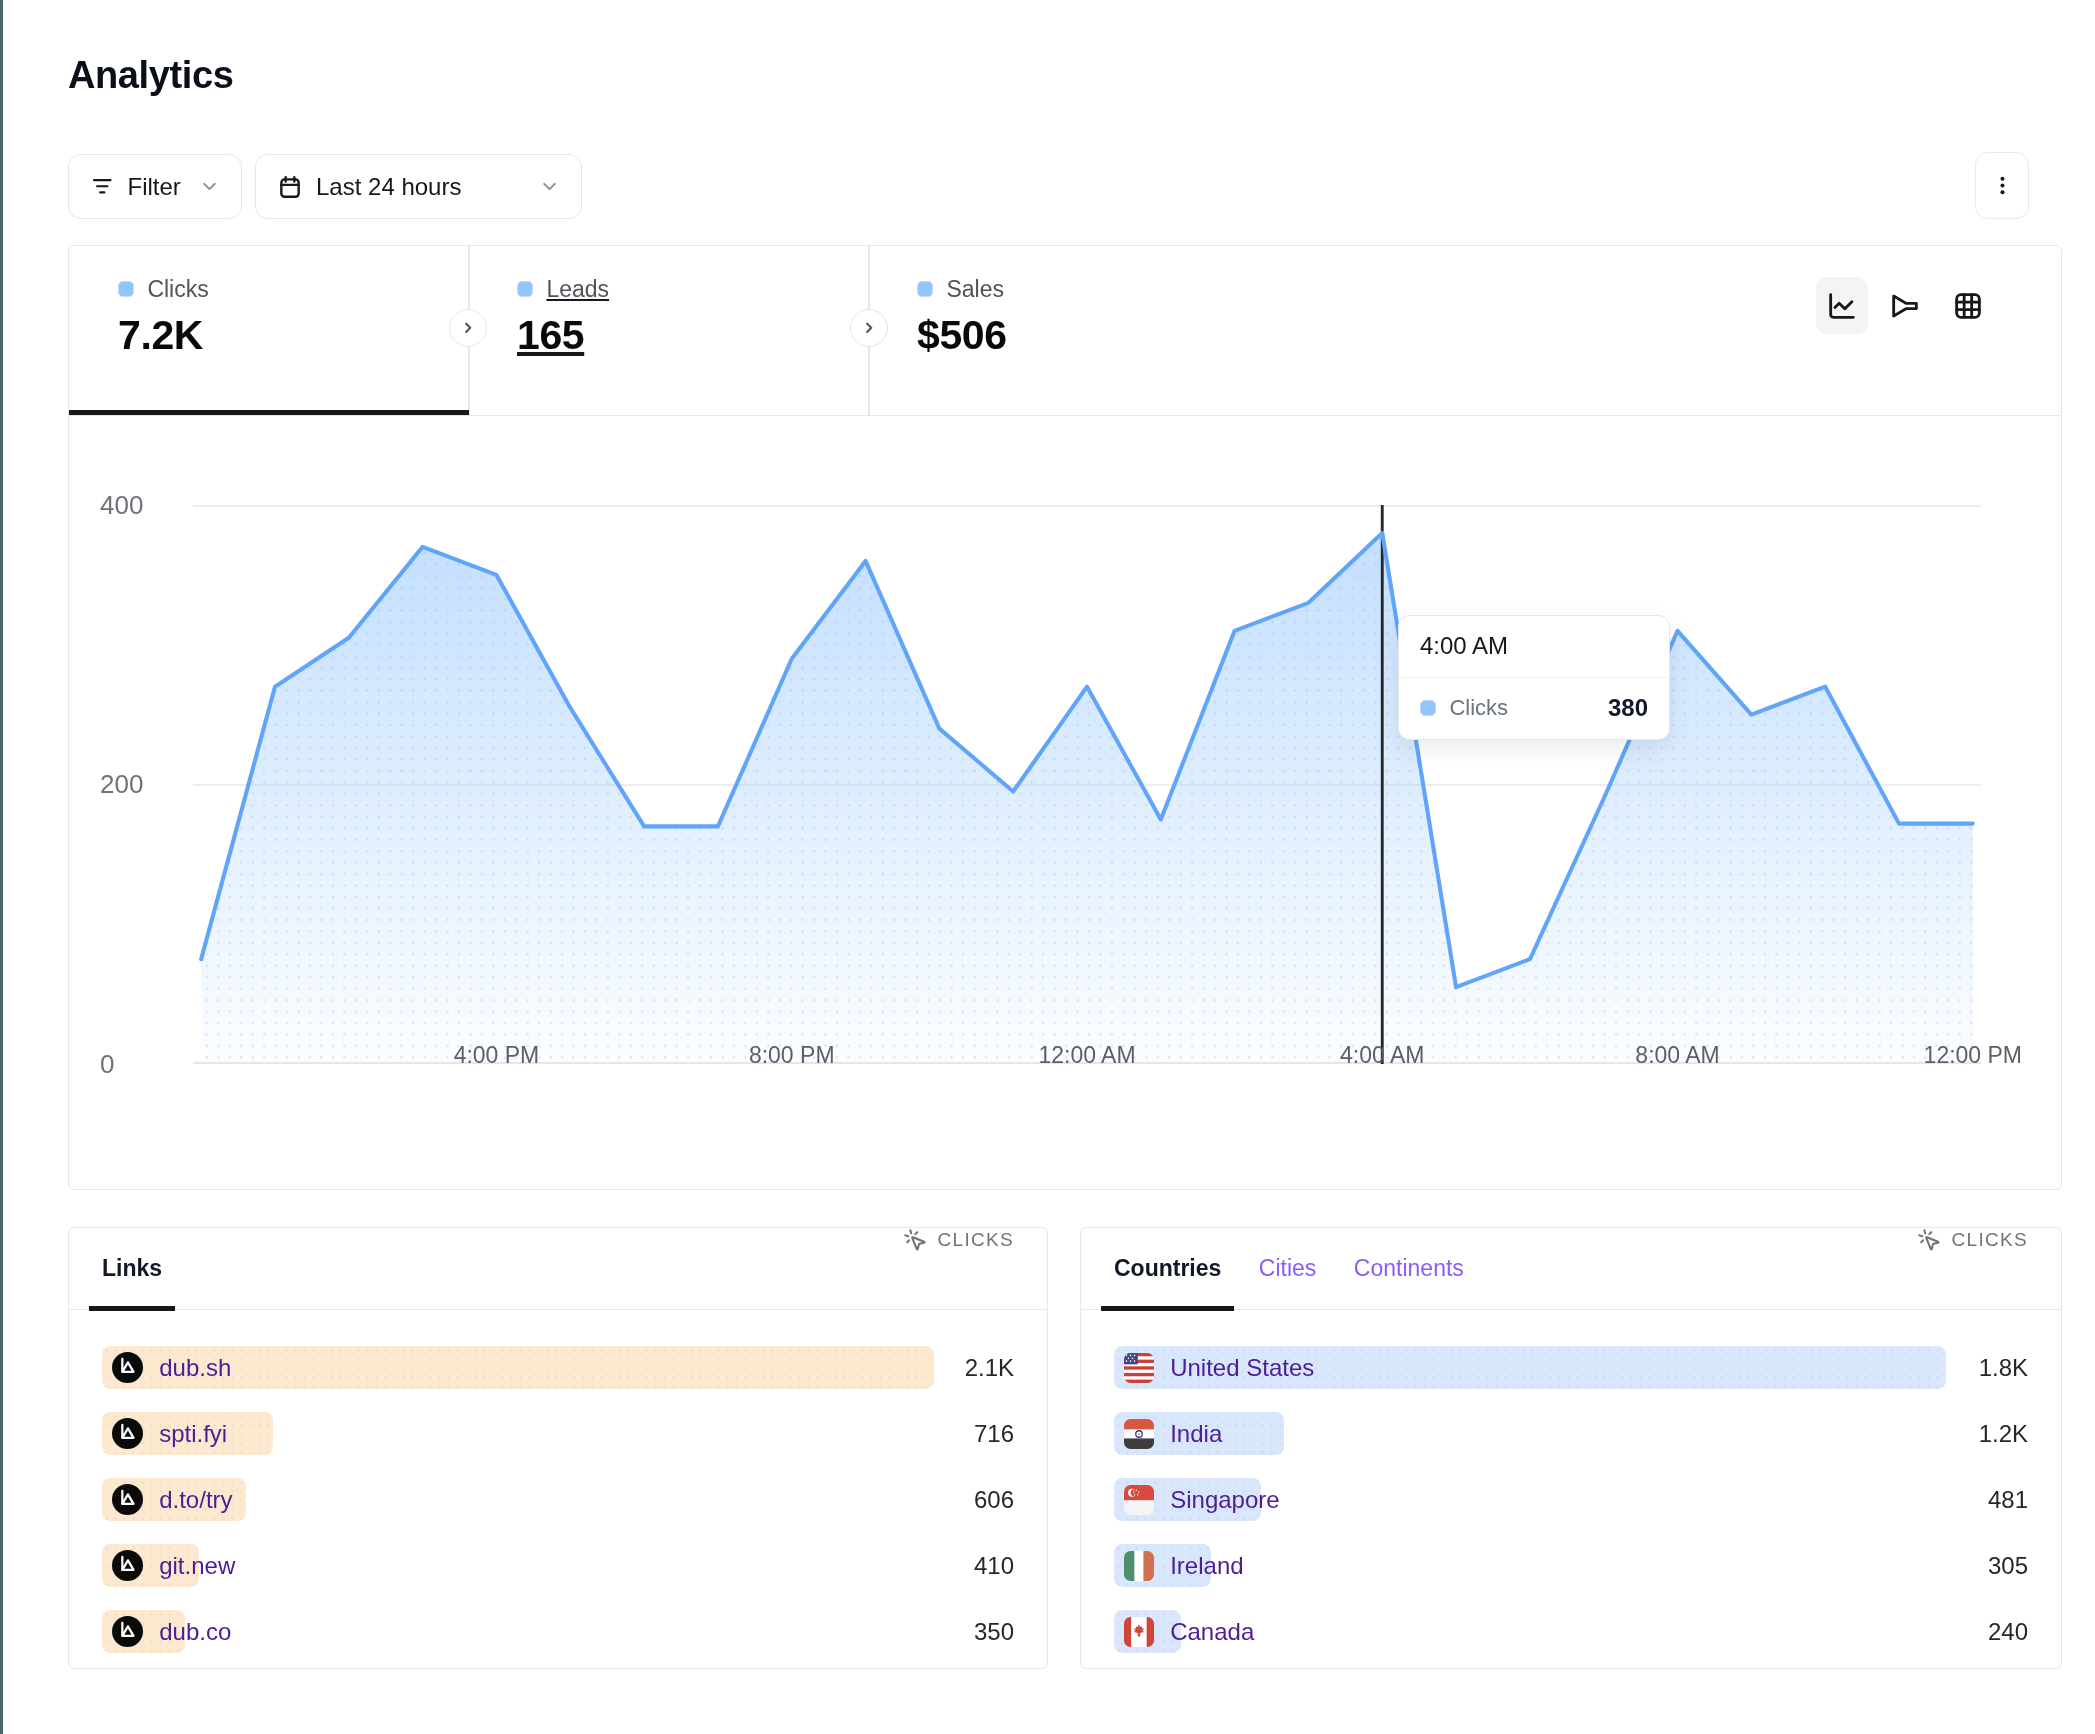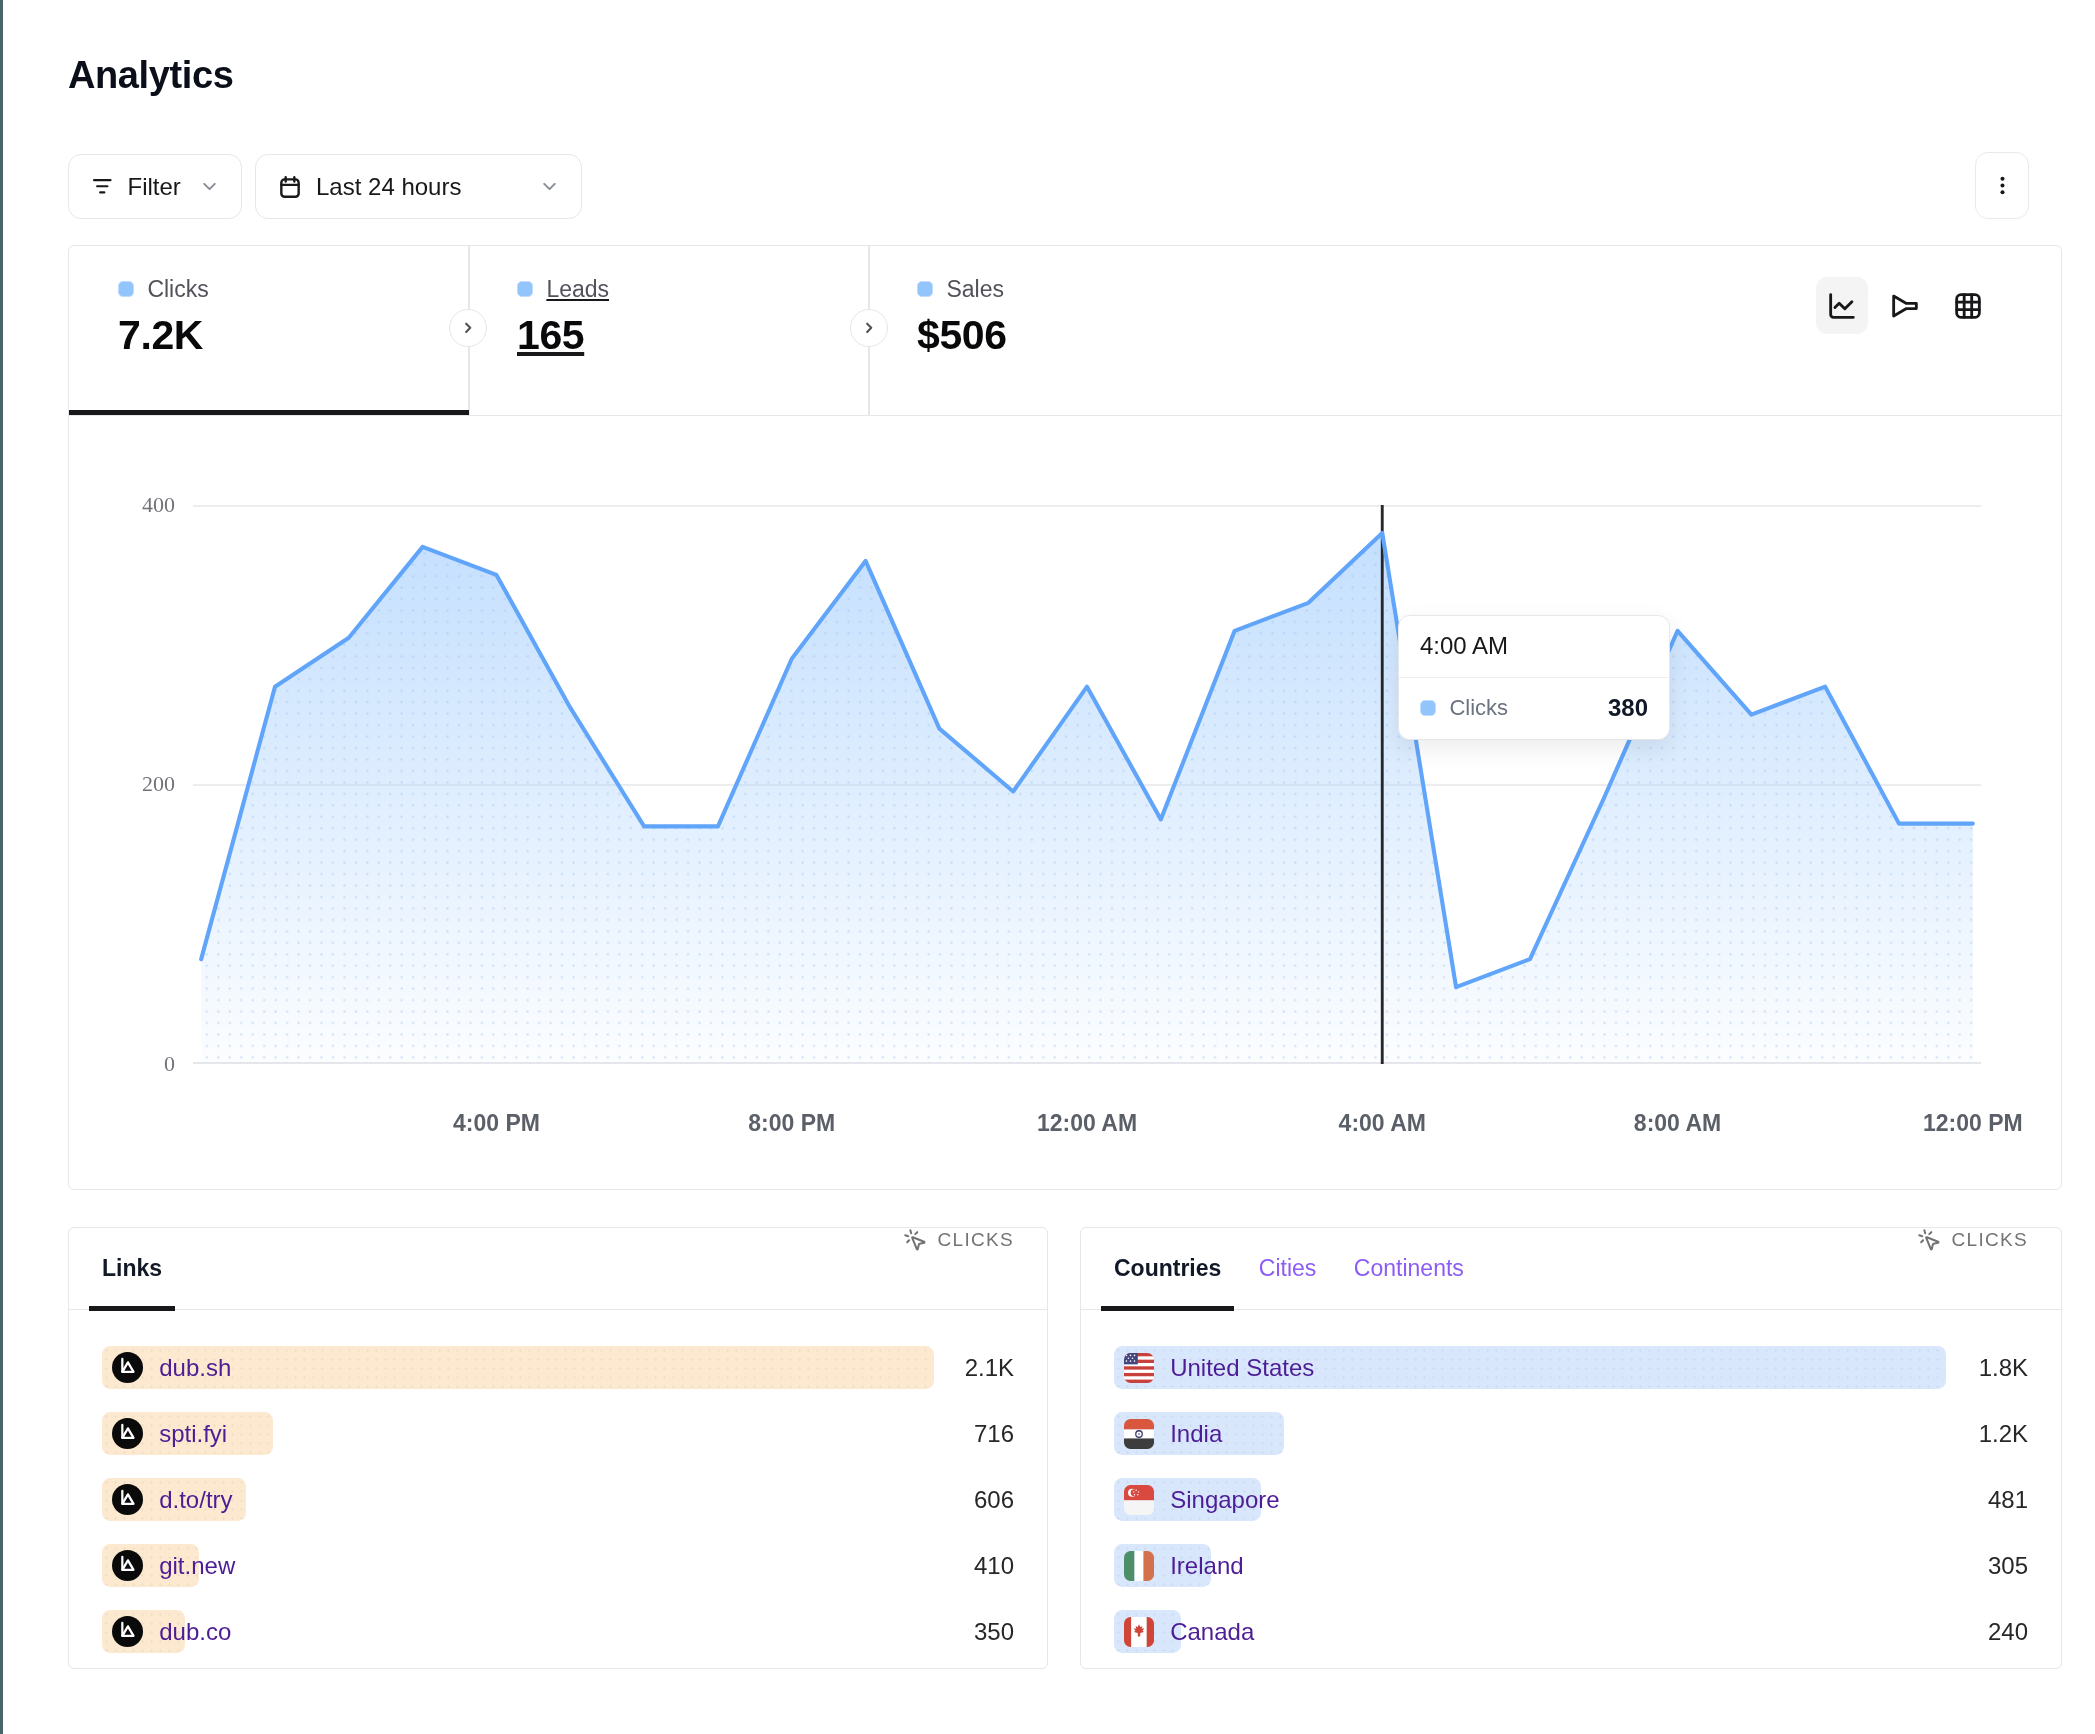--- a/index.html
+++ b/index.html
@@ -38,22 +38,22 @@
   .chev-circle{position:absolute;top:63px;width:38px;height:38px;border-radius:50%;background:#fff;
        border:1.6px solid #e5e7eb;box-sizing:border-box;display:flex;align-items:center;justify-content:center;cursor:pointer;z-index:3;}
   .active-underline{position:absolute;left:0;bottom:0;width:400px;height:4.9px;background:#18181b;z-index:2;}
   .viewtoggle{position:absolute;top:31px;display:flex;align-items:center;justify-content:center;
        width:52px;height:57px;border-radius:11.5px;cursor:pointer;}
   .viewtoggle.active{background:#f4f4f5;}
 
   
   .plot{position:absolute;left:124px;top:259px;width:1788px;height:559px;}
   .gridline{position:absolute;left:0;width:100%;height:1.6px;background:#ededf0;}
-  .ylabel{position:absolute;left:31px;width:75px;text-align:right;font-size:22px;color:#71717a;transform:translateY(-50%);font-family:Liberation Serif, serif;}
-  .x-axis{position:absolute;left:124px;top:864px;width:1788px;height:36px;font-weight:bold;}
+  .ylabel{position:absolute;left:31px;width:75px;text-align:left;font-size:26px;color:#71717a;transform:translateY(-50%);}
+  .x-axis{position:absolute;left:124px;top:796px;width:1788px;height:36px;}
   .xtick{position:absolute;top:0;transform:translateX(-50%);font-size:23px;color:#5b6068;white-space:nowrap;}
   .chart-svg{position:absolute;inset:0;width:100%;height:100%;overflow:visible;}
 
   
   .tooltip{position:absolute;left:1205px;top:110px;width:272px;box-sizing:border-box;background:#fff;
        border:1.6px solid #e5e7eb;border-radius:11.5px;box-shadow:0 8.2px 24.5px rgba(0,0,0,.08);z-index:5;}
   .tooltip-header{padding:16.4px 21px;font-size:24px;color:#18181b;border-bottom:1.6px solid #efeff1;}
   .tooltip-row{display:flex;align-items:center;gap:13px;padding:16.4px 21px;}
   .tooltip-label{font-size:22px;color:#6b7280;}
   .tooltip-value{margin-left:auto;font-size:24px;font-weight:700;color:#111827;}

